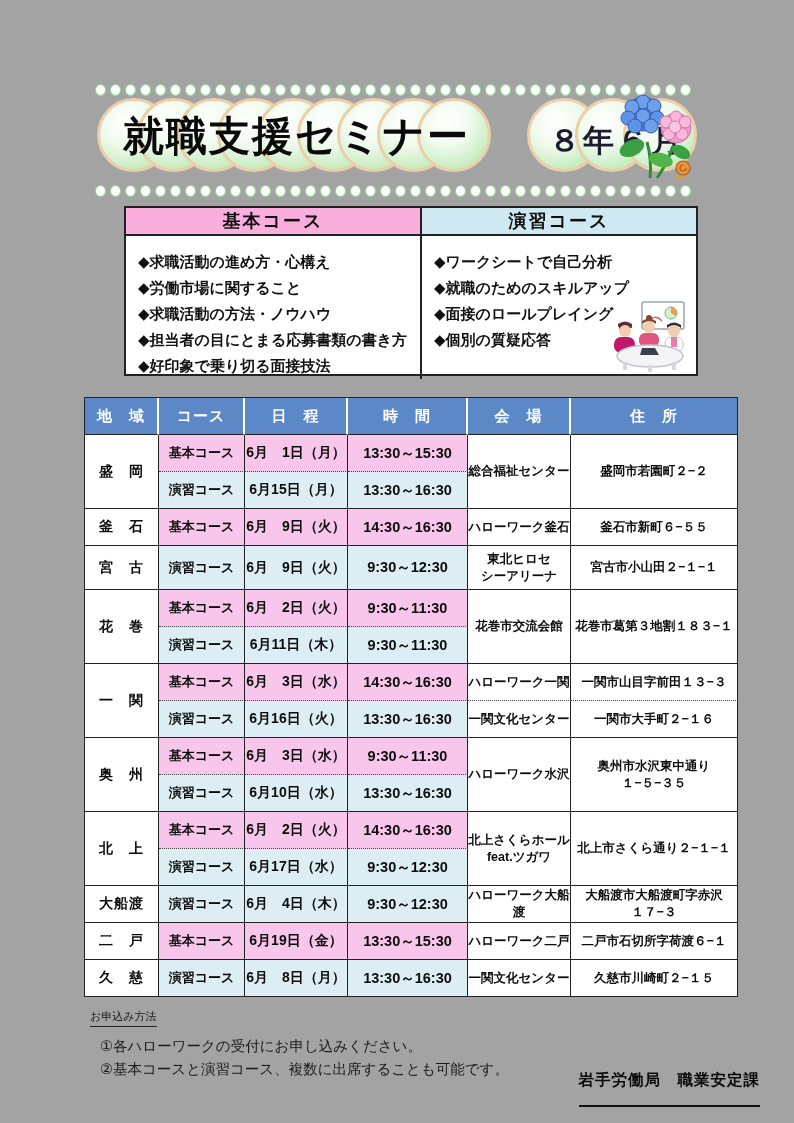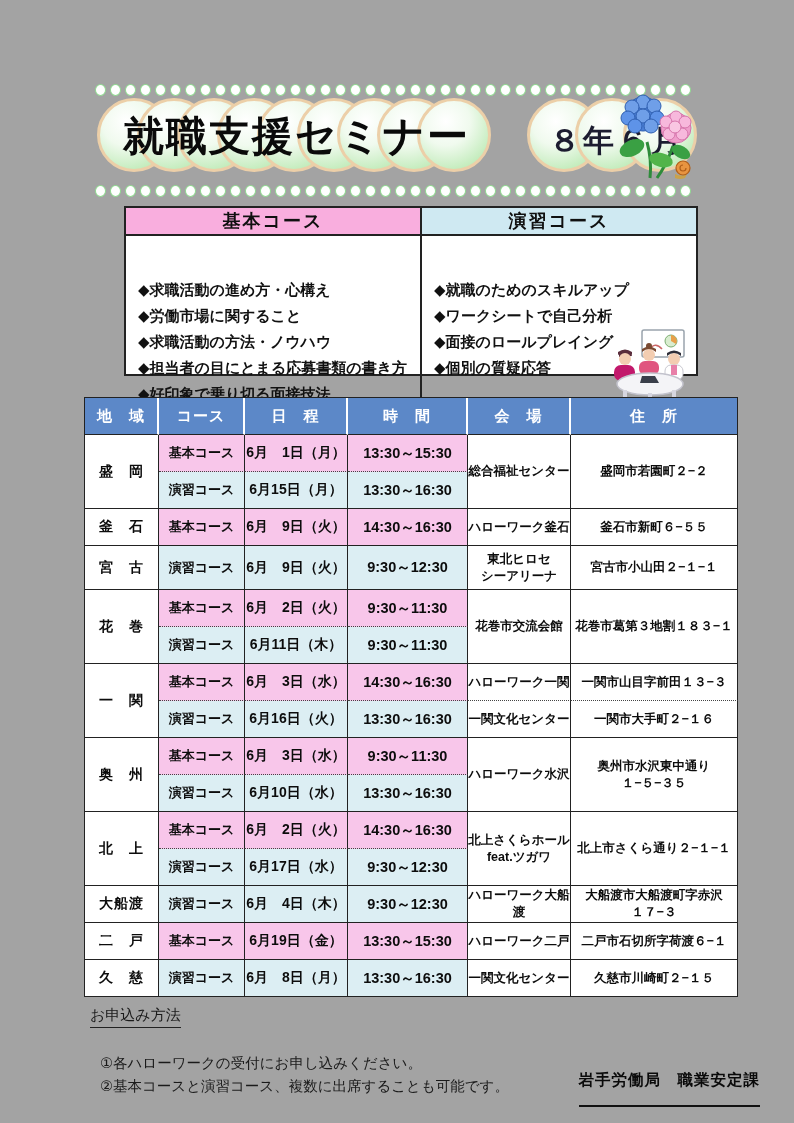--- a/index.html
+++ b/index.html
@@ -22,21 +22,21 @@
   .flower { position:absolute; left:512px; top:-8px; }
   
   .course-box { position:absolute; left:124px; top:206px; width:574px; height:170px;
     border:2.5px solid #222; display:grid; grid-template-columns:296px 1fr; background:#fff; }
   .course-col { position:relative; }
   .course-col.basic { border-right:2px solid #222; }
   .course-header { height:28px; border-bottom:2px solid #222; display:flex; align-items:center; justify-content:center;
     font-weight:bold; font-size:18px; letter-spacing:2px; color:#101010; }
   .basic .course-header { background:var(--basic-header-bg,#f9aede); }
   .practice .course-header { background:var(--practice-header-bg,#cfe9f2); }
-  .course-items { list-style:none; padding:13px 4px 0 12px;margin-top:28px; }
+  .course-items { list-style:none; padding:13px 4px 0 12px; }
   .course-items li { font-size:15px; font-weight:bold; line-height:26px; white-space:nowrap; }
   .meeting-art { position:absolute; right:5px; bottom:3px; }
   
   table.schedule { position:absolute; left:84px; top:397px; border-collapse:separate; border-spacing:0;
     table-layout:fixed; border-top:1.6px solid #222; border-left:1.6px solid #222; }
   .schedule th { background:var(--table-header-bg,#5c88c8); color:#fff; font-size:15px; font-weight:bold;
     height:31px; border-bottom:1.6px solid #222; border-right:2px solid #fff; letter-spacing:1px; }
   .schedule th:last-child { border-right:1.6px solid #222; }
   .schedule td { border-right:1.4px solid #222; border-bottom:1.4px solid #222;
     text-align:center; vertical-align:middle; font-weight:bold; color:#0c0c0c; background:#fff; }
@@ -45,21 +45,21 @@
   td.region { font-size:14px; letter-spacing:1px; }
   td.course { font-size:13px; }
   td.date { font-size:14px; }
   td.time { font-size:14.5px; }
   td.venue, td.address { font-size:12.5px; line-height:17px; }
   td.basic { background:var(--basic-bg,#f8c6ea); }
   td.practice { background:var(--practice-bg,#dceef3); }
   td.mid { border-bottom:1.5px dotted #444; }
   
   .apply { position:absolute; left:90px; top:1006px; }
-  .apply-heading { display:inline-block; font-size:15px; color:#1a1a1a; border-bottom:1.5px solid #222; padding-bottom:2px; margin-bottom:24px; }
+  .apply-heading { display:inline-block; font-size:11px; color:#1a1a1a; border-bottom:1.5px solid #222; padding-bottom:2px; margin-bottom:8px; }
   .apply-step { font-size:14.5px; color:#1a1a1a; line-height:23px; margin-left:10px; }
   .org { position:absolute; right:34px; top:1070px; font-size:15.5px; font-weight:bold; color:#0a0a0a;
     border-bottom:2px solid #111; padding-bottom:14px; letter-spacing:1px; }
 </style>
 </head>
 <body>
 
 <div class="page">
 
   <div class="dots top">
@@ -208,22 +208,22 @@
           <li>◆求職活動の進め方・心構え</li>
           <li>◆労働市場に関すること</li>
           <li>◆求職活動の方法・ノウハウ</li>
           <li>◆担当者の目にとまる応募書類の書き方</li>
           <li>◆好印象で乗り切る面接技法</li>
         </ul>
     </div>
     <div class="course-col practice">
       <div class="course-header">演習コース</div>
       <ul class="course-items">
+          <li>◆ワークシートで自己分析</li>
           <li>◆就職のためのスキルアップ</li>
-          <li>◆ワークシートで自己分析</li>
           <li>◆面接のロールプレイング</li>
           <li>◆個別の質疑応答</li>
         </ul>
       <div class="meeting-art">
         <svg width="80" height="72" viewBox="0 0 80 72">
           <rect x="31" y="2" width="42" height="27" rx="2" fill="#fff" stroke="#9aa4ad" stroke-width="1.5"></rect>
           <circle cx="60" cy="13" r="6" fill="#d9edcf" stroke="#7cae72"></circle>
           <path d="M60 13 L60 7 A6 6 0 0 1 65 16 Z" fill="#e8a04a"></path>
           <path d="M38 22 q6 -9 13 -1" stroke="#cc6666" stroke-width="1.5" fill="none"></path>
           <path d="M8 26 a7 7 0 0 1 13 2 l-13 1 z" fill="#5a2d3c"></path>

